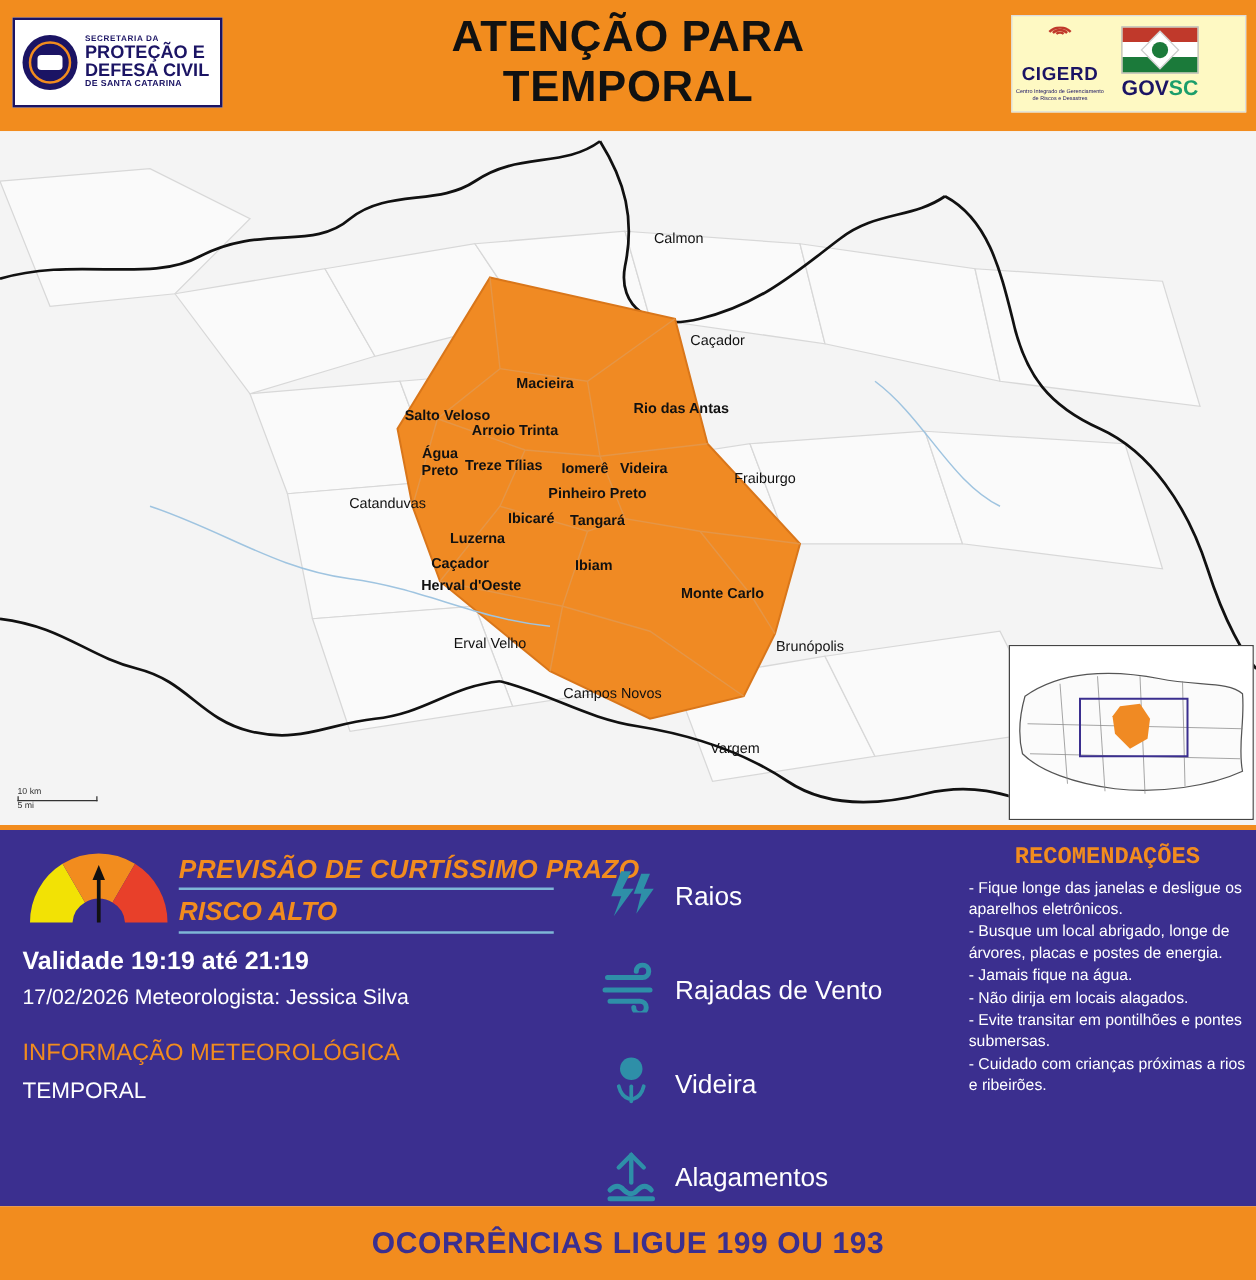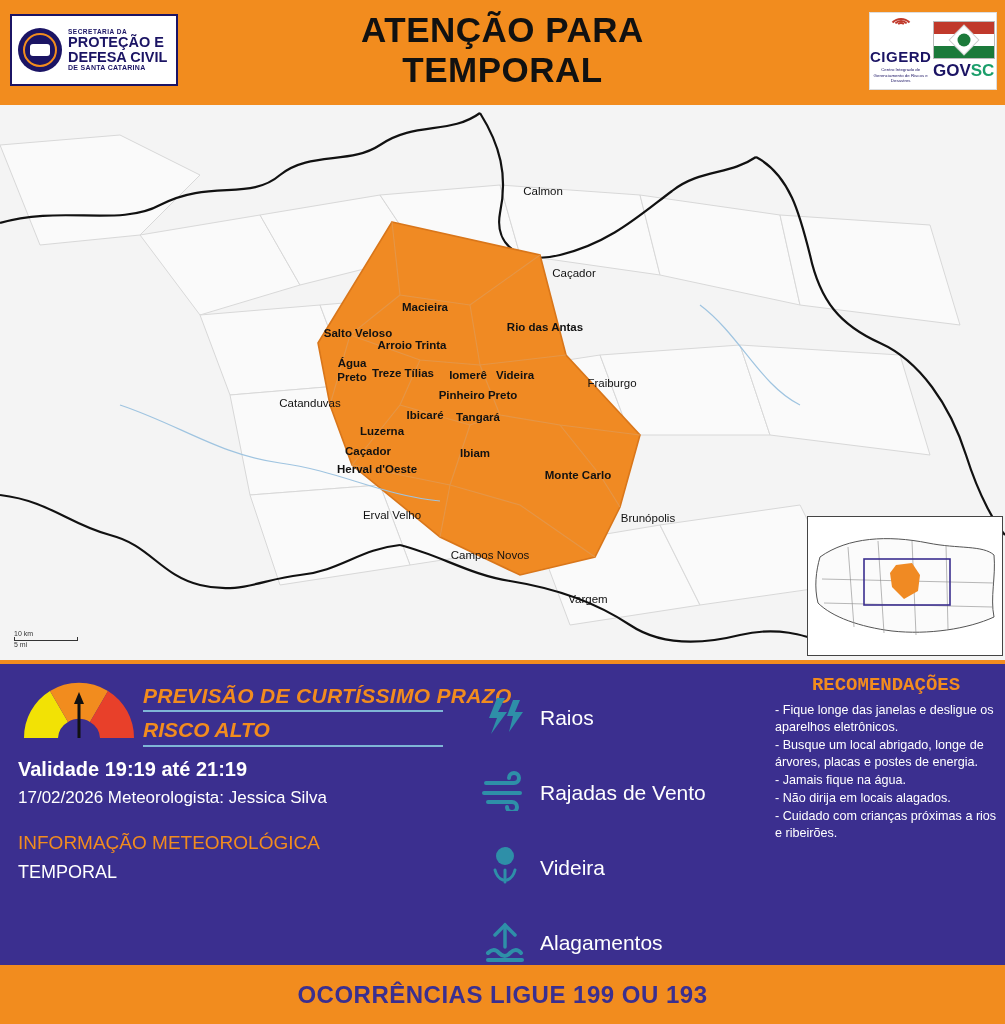--- a/index.html
+++ b/index.html
@@ -50,22 +50,22 @@
 
   .header-title {
     position: absolute; left: 0; top: 10px; width: 1005px;
     text-align: center;
     font-size: 35px; font-weight: bold; color: #111;
     line-height: 1.15;
     letter-spacing: .5px;
   }
   .logo-right {
     position: absolute; right: 8px; top: 12px;
-    width: 128px; height: 78px;
-    background: #ffffff; border: 1px solid #ddd;
+    width: 188px; height: 78px;
+    background: #fef9c3; border: 1px solid #ddd;
     display: flex; align-items: center;
   }
   .cigerd { width: 76px; text-align: center; }
   .cigerd .arcs { height: 30px; position: relative; }
   .cigerd .arcs .a {
     position: absolute; left: 50%; top: 4px; transform: translateX(-50%);
     border: 2px solid #c0392b; border-radius: 50%;
     border-bottom-color: transparent; border-left-color: transparent; border-right-color: transparent;
   }
   .cigerd .nm { font-size: 15px; font-weight: bold; color: #1b1464; letter-spacing: .5px;}
@@ -273,21 +273,21 @@
 
       <g fill="none" stroke="#9fc4e0" stroke-width="1.2">
         <path d="M120,300 C180,320 220,350 280,358 C340,366 380,390 440,396"></path>
         <path d="M700,200 C740,230 760,280 800,300"></path>
       </g>
     </svg>
 
     <div id="city-labels">
         <div class="city-label" style="left: 543px; top: 86px;">Calmon</div>
         <div class="city-label" style="left: 574px; top: 168px;">Caçador</div>
-        <div class="city-label bold" style="left: 425px; top: 202px; text-align: right;">Macieira</div>
+        <div class="city-label bold" style="left: 436px; top: 202px; text-align: right;">Macieira</div>
         <div class="city-label bold" style="left: 358px; top: 228px;">Salto Veloso</div>
         <div class="city-label bold" style="left: 545px; top: 222px;">Rio das Antas</div>
         <div class="city-label bold" style="left: 412px; top: 240px;">Arroio Trinta</div>
         <div class="city-label bold" style="left: 352px; top: 258px;">Água</div>
         <div class="city-label bold" style="left: 352px; top: 272px;">Preto</div>
         <div class="city-label bold" style="left: 403px; top: 268px;">Treze Tílias</div>
         <div class="city-label bold" style="left: 468px; top: 270px;">Iomerê</div>
         <div class="city-label bold" style="left: 515px; top: 270px;">Videira</div>
         <div class="city-label" style="left: 612px; top: 278px;">Fraiburgo</div>
         <div class="city-label bold" style="left: 478px; top: 290px;">Pinheiro Preto</div>
@@ -402,20 +402,21 @@
       </div>
     </div>
 
     <div class="rec">
       <h3>RECOMENDAÇÕES</h3>
       <div id="rec-list">
           <p>- Fique longe das janelas e desligue os aparelhos eletrônicos.</p>
           <p>- Busque um local abrigado, longe de árvores, placas e postes de energia.</p>
           <p>- Jamais fique na água.</p>
           <p>- Não dirija em locais alagados.</p>
+          <p>- Evite transitar em pontilhões e pontes submersas.</p>
           <p>- Cuidado com crianças próximas a rios e ribeirões.</p>
         </div>
     </div>
   </div>
 
   <div class="footer">
     <span>OCORRÊNCIAS LIGUE 199 OU 193</span>
   </div>
 </div>
 

